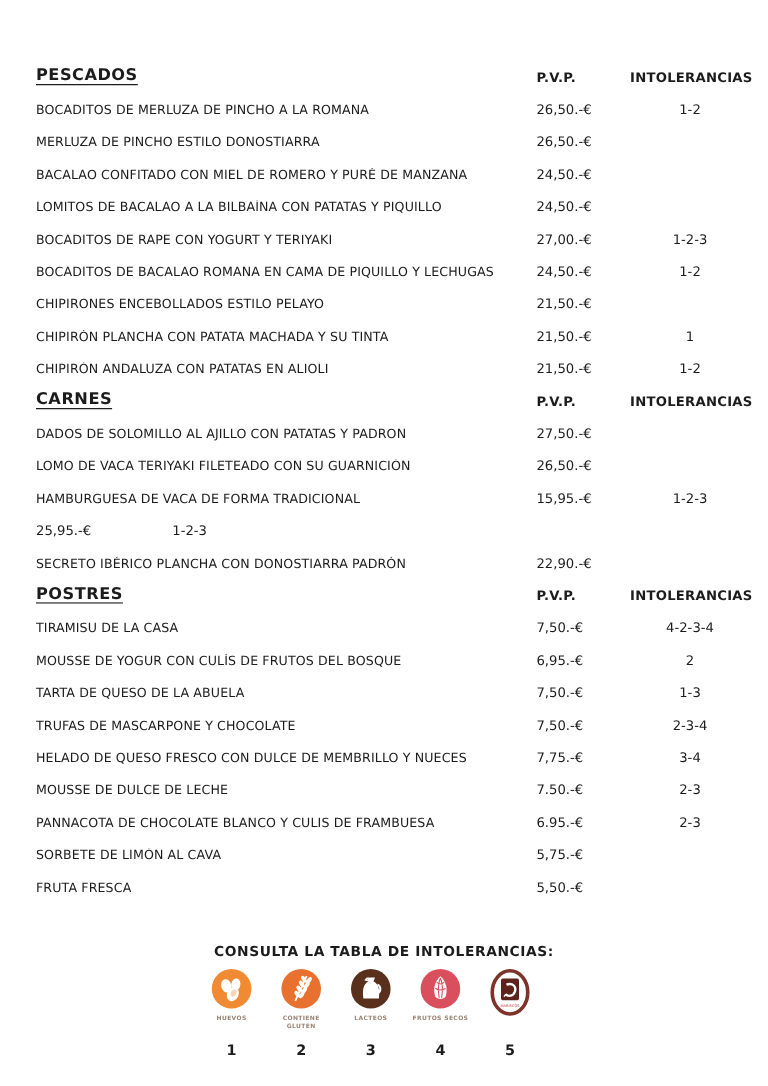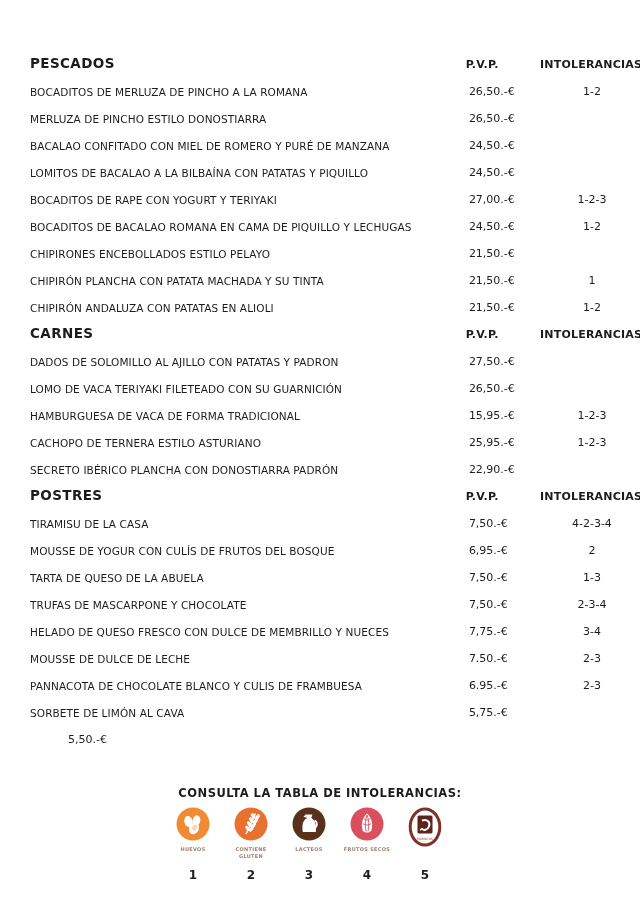--- a/index.html
+++ b/index.html
@@ -6,21 +6,21 @@
   html, body { background: #ffffff; }
   body {
     width: 640px; height: 905px; overflow: hidden;
     font-family: "DejaVu Sans", sans-serif;
     color: #1c1c1c;
   }
   .page { position: relative; width: 640px; height: 905px; background: #fff; }
   .menu { padding-top: 44px; }
   .row { display: flex; align-items: flex-end; height: 27px; padding-left: 30px; }
   .col-name  { width: 417px; font-size: 10.5px; letter-spacing: 0.1px; white-space: nowrap; overflow: hidden; }
-  .col-price { width: 78px;  font-size: 11px; white-space: nowrap; margin-left: 38px; }
+  .col-price { width: 78px;  font-size: 11px; white-space: nowrap; }
   .col-intol { width: 100px; font-size: 11px; text-align: center; white-space: nowrap; }
   .section-title {
     font-size: 13.5px; font-weight: bold; letter-spacing: 0.4px;
     text-decoration: underline; text-underline-offset: 3px; text-decoration-thickness: 1.5px;
   }
   .col-header { font-weight: bold; font-size: 11px; letter-spacing: 0.2px; }
   .footer { margin-top: 40px; text-align: center; }
   .footer-title { font-size: 11.5px; font-weight: bold; letter-spacing: 0.5px; }
   .legend-row { display: flex; justify-content: center; gap: 8px; margin-top: 7px; margin-left: -22px; }
   .legend-cell { width: 50px; display: flex; flex-direction: column; align-items: center; }
@@ -119,21 +119,20 @@
     <div class="col-intol"></div>
   </div>
 
   <div class="row item-row">
     <div class="col-name">HAMBURGUESA DE VACA DE FORMA TRADICIONAL</div>
     <div class="col-price">15,95.-€</div>
     <div class="col-intol">1-2-3</div>
   </div>
 
   <div class="row item-row">
-    <div class="col-name">CACHOPO DE TERNERA ESTILO ASTURIANO</div>
     <div class="col-price">25,95.-€</div>
     <div class="col-intol">1-2-3</div>
   </div>
 
   <div class="row item-row">
     <div class="col-name">SECRETO IBÉRICO PLANCHA CON DONOSTIARRA PADRÓN</div>
     <div class="col-price">22,90.-€</div>
     <div class="col-intol"></div>
   </div>
 </div>
@@ -187,20 +186,21 @@
     <div class="col-intol">2-3</div>
   </div>
 
   <div class="row item-row">
     <div class="col-name">SORBETE DE LIMÓN AL CAVA</div>
     <div class="col-price">5,75.-€</div>
     <div class="col-intol"></div>
   </div>
 
   <div class="row item-row">
+    <div class="col-name">FRUTA FRESCA</div>
     <div class="col-price">5,50.-€</div>
     <div class="col-intol"></div>
   </div>
 </div>
 </div>
 
   <div class="footer">
     <div class="footer-title">CONSULTA LA TABLA DE INTOLERANCIAS:</div>
     <div class="legend-row" id="legend-row">
   <div class="legend-cell">

